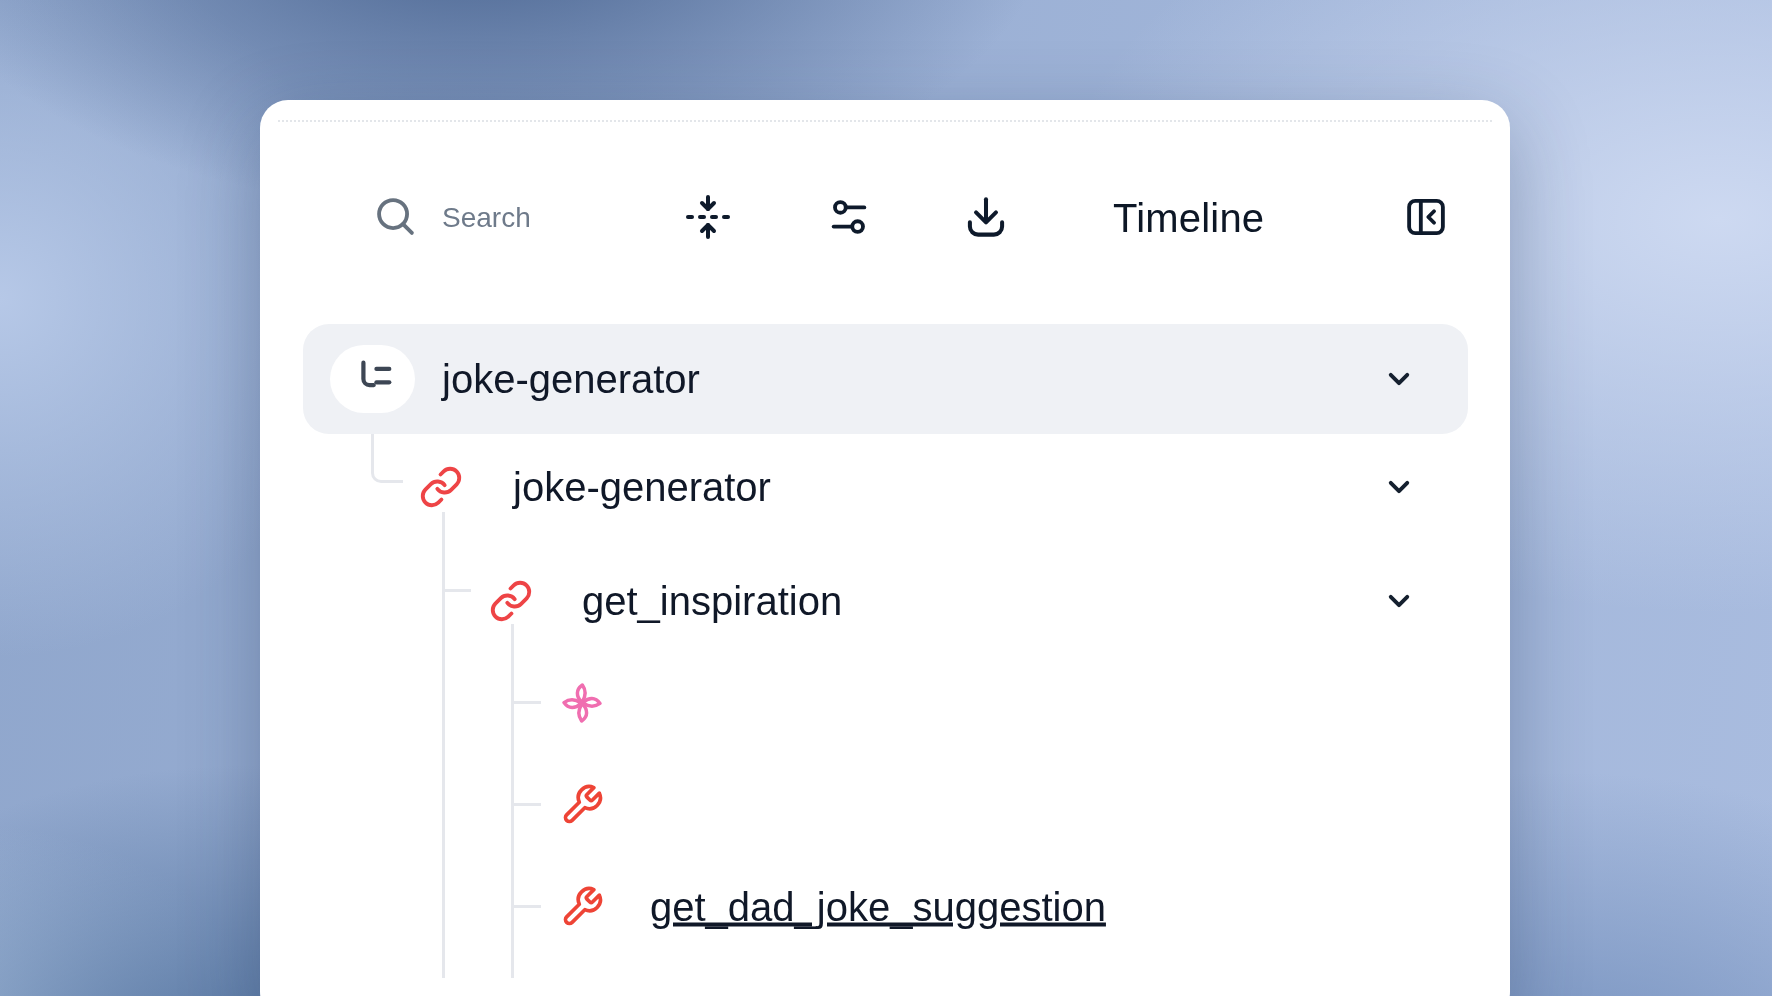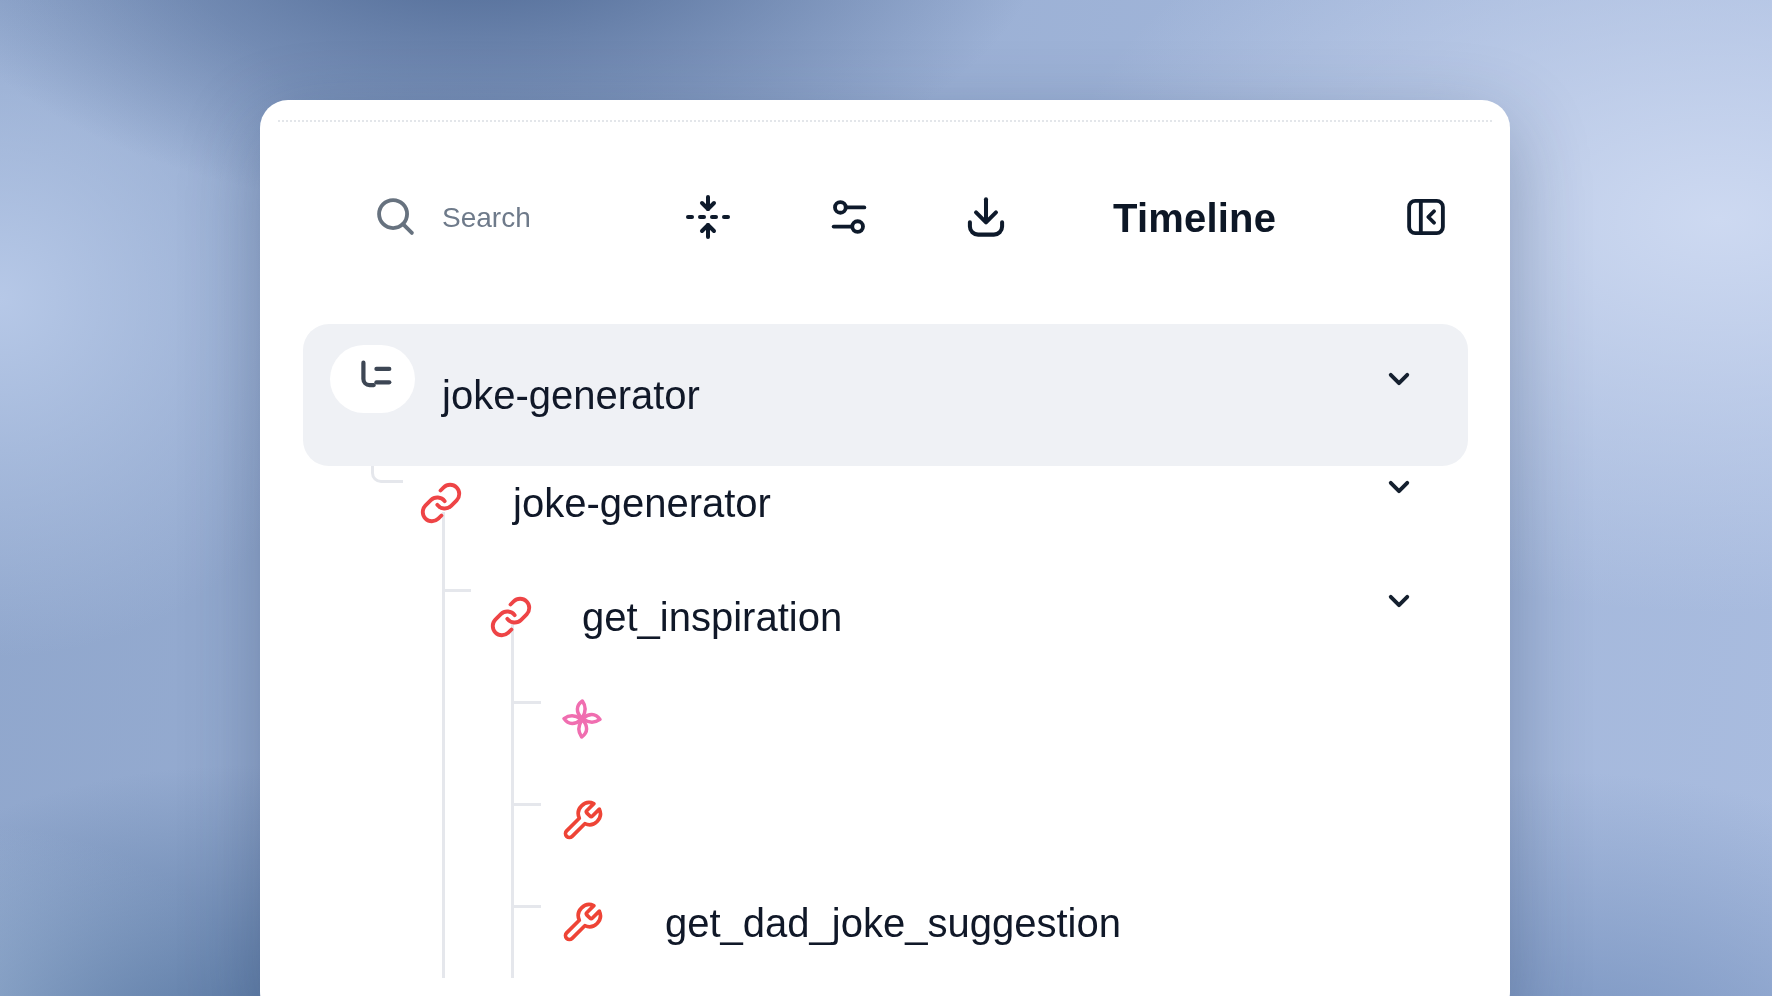--- a/index.html
+++ b/index.html
@@ -21,28 +21,28 @@
     background:#ffffff;border-radius:28px;
     box-shadow:0 24px 80px rgba(22,42,82,.32);
   }
   .top-divider{
     position:absolute;left:18px;right:18px;top:20px;height:0;
     border-top:2px dotted #e3e6ea;
   }
   .hbtn{position:absolute;display:flex;align-items:center;justify-content:center;cursor:pointer;background:none;border:none;padding:0;}
   .search-group{position:absolute;left:112px;top:95px;height:46px;display:flex;align-items:center;gap:24px;cursor:text;}
   .search-label{font-size:28px;color:var(--muted-text,#6e7a8a);line-height:46px;}
-  .timeline-label{position:absolute;left:853px;top:92px;font-size:40px;font-weight:700;color:#0d1726;line-height:52px;letter-spacing:.2px;}
+  .timeline-label{position:absolute;left:853px;top:92px;font-size:40px;font-weight:400;color:#0d1726;line-height:52px;letter-spacing:.2px;}
   .hicon{color:var(--header-icon,#0e1a2b);}
   .search-icon{color:#67727f;}
 
   
   .tree-line{position:absolute;background:var(--tree-line,#e5e7ec);}
   .tree-elbow{position:absolute;border-left:3px solid var(--tree-line,#e5e7ec);border-bottom:3px solid var(--tree-line,#e5e7ec);border-bottom-left-radius:10px;}
-  .tree-row{position:absolute;left:43px;width:1165px;height:142px;cursor:pointer;}
+  .tree-row{position:absolute;left:43px;width:1165px;height:110px;cursor:pointer;}
   .row-selected{background:var(--selected-row-bg,#eff1f5);border-radius:26px;}
   .row-label{position:absolute;top:50%;transform:translateY(-50%);font-size:40px;color:var(--row-text,#101828);white-space:nowrap;}
   .row-icon{position:absolute;top:50%;transform:translateY(-50%);display:flex;}
   .row-chevron{position:absolute;left:1078px;top:37px;color:#15202f;}
   .root-badge{position:absolute;left:27px;top:21px;width:85px;height:68px;background:#ffffff;border-radius:34px;display:flex;align-items:center;justify-content:center;color:#3d4654;}
   .c-chain{color:var(--chain-icon-red,#ee4446);}
   .c-tool{color:var(--tool-icon-red,#ee4436);}
   .c-llm{color:var(--llm-icon-pink,#f06eb0);}
 </style>
 </head>
@@ -186,15 +186,15 @@
       </svg>
     </span>
   </div>
 
   <div class="tree-row" style="top:752px;">
     <span class="row-icon c-tool" style="left:257px;">
       <svg width="44" height="44" viewBox="0 0 24 24" fill="none" stroke="currentColor" stroke-width="2" stroke-linecap="round" stroke-linejoin="round">
         <path d="M14.7 6.3a1 1 0 0 0 0 1.4l1.6 1.6a1 1 0 0 0 1.4 0l3.77-3.77a6 6 0 0 1-7.94 7.94l-6.91 6.91a2.12 2.12 0 0 1-3-3l6.91-6.91a6 6 0 0 1 7.94-7.94l-3.76 3.76z"></path>
       </svg>
     </span>
-    <span class="row-label" style="left:362px;">get_dad_joke_suggestion</span>
+    <span class="row-label" style="left:347px;text-decoration:underline;">get_dad_joke_suggestion</span>
   </div>
 </div>
 
 </body></html>

